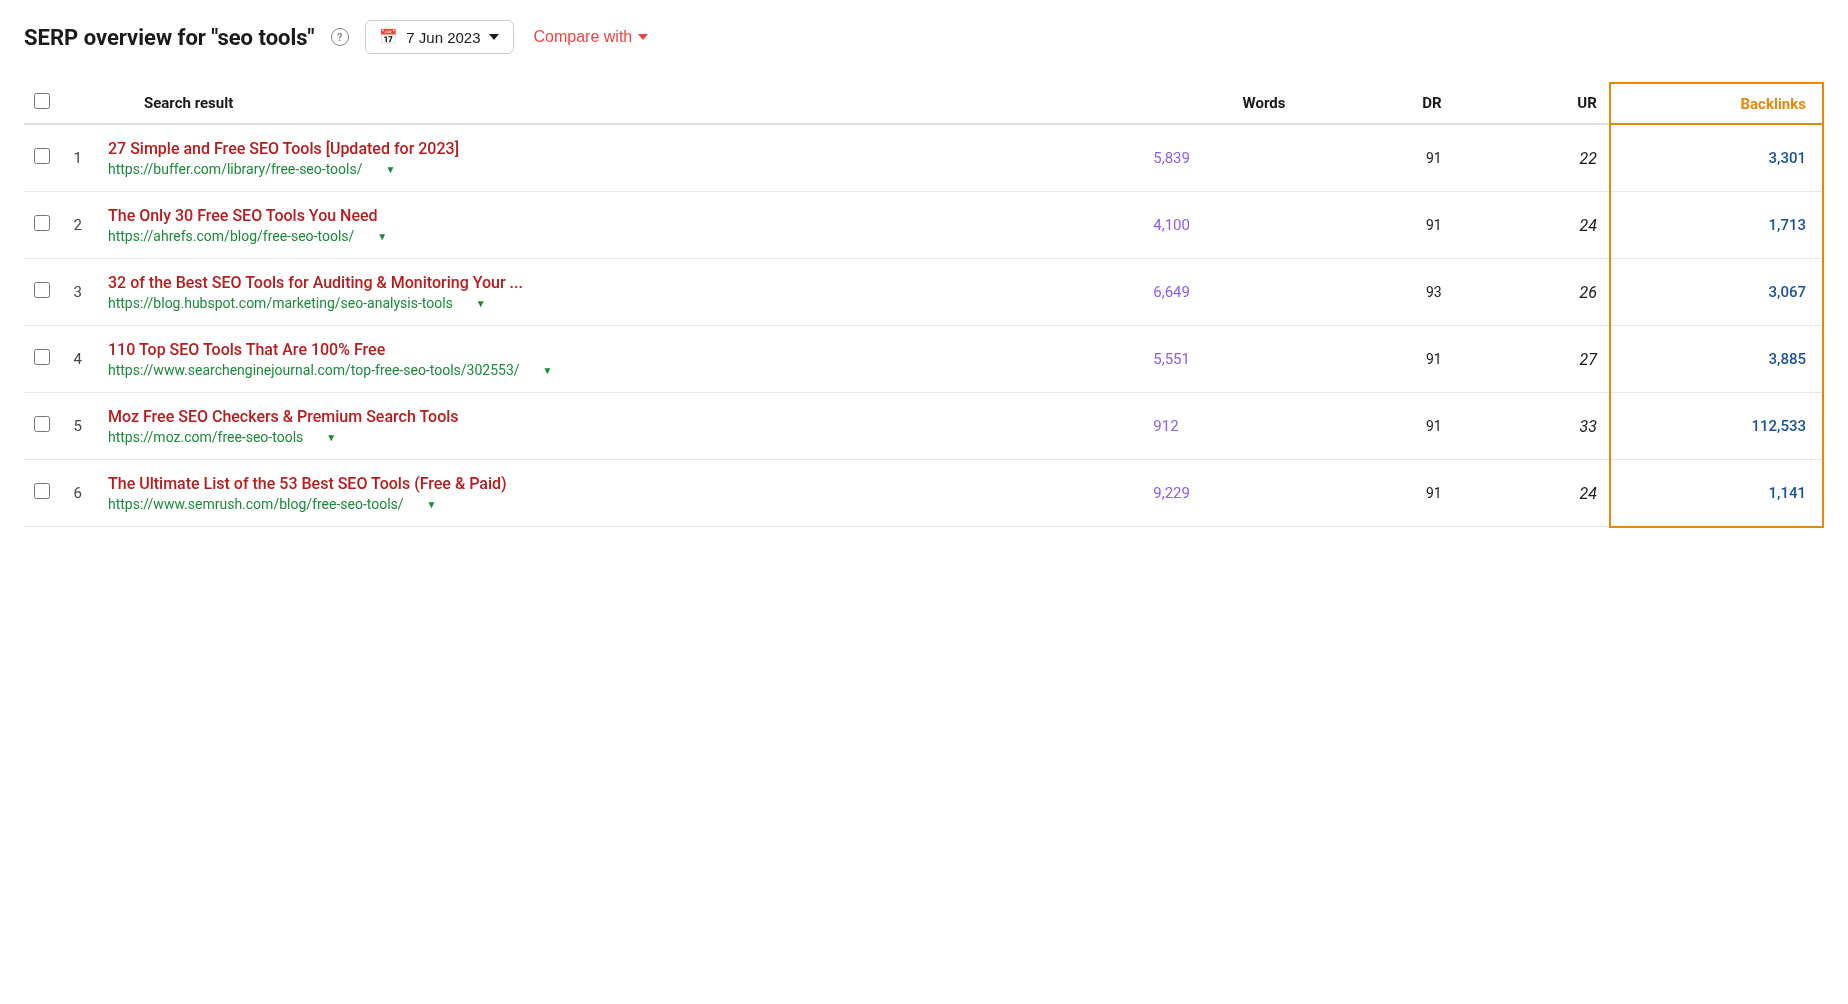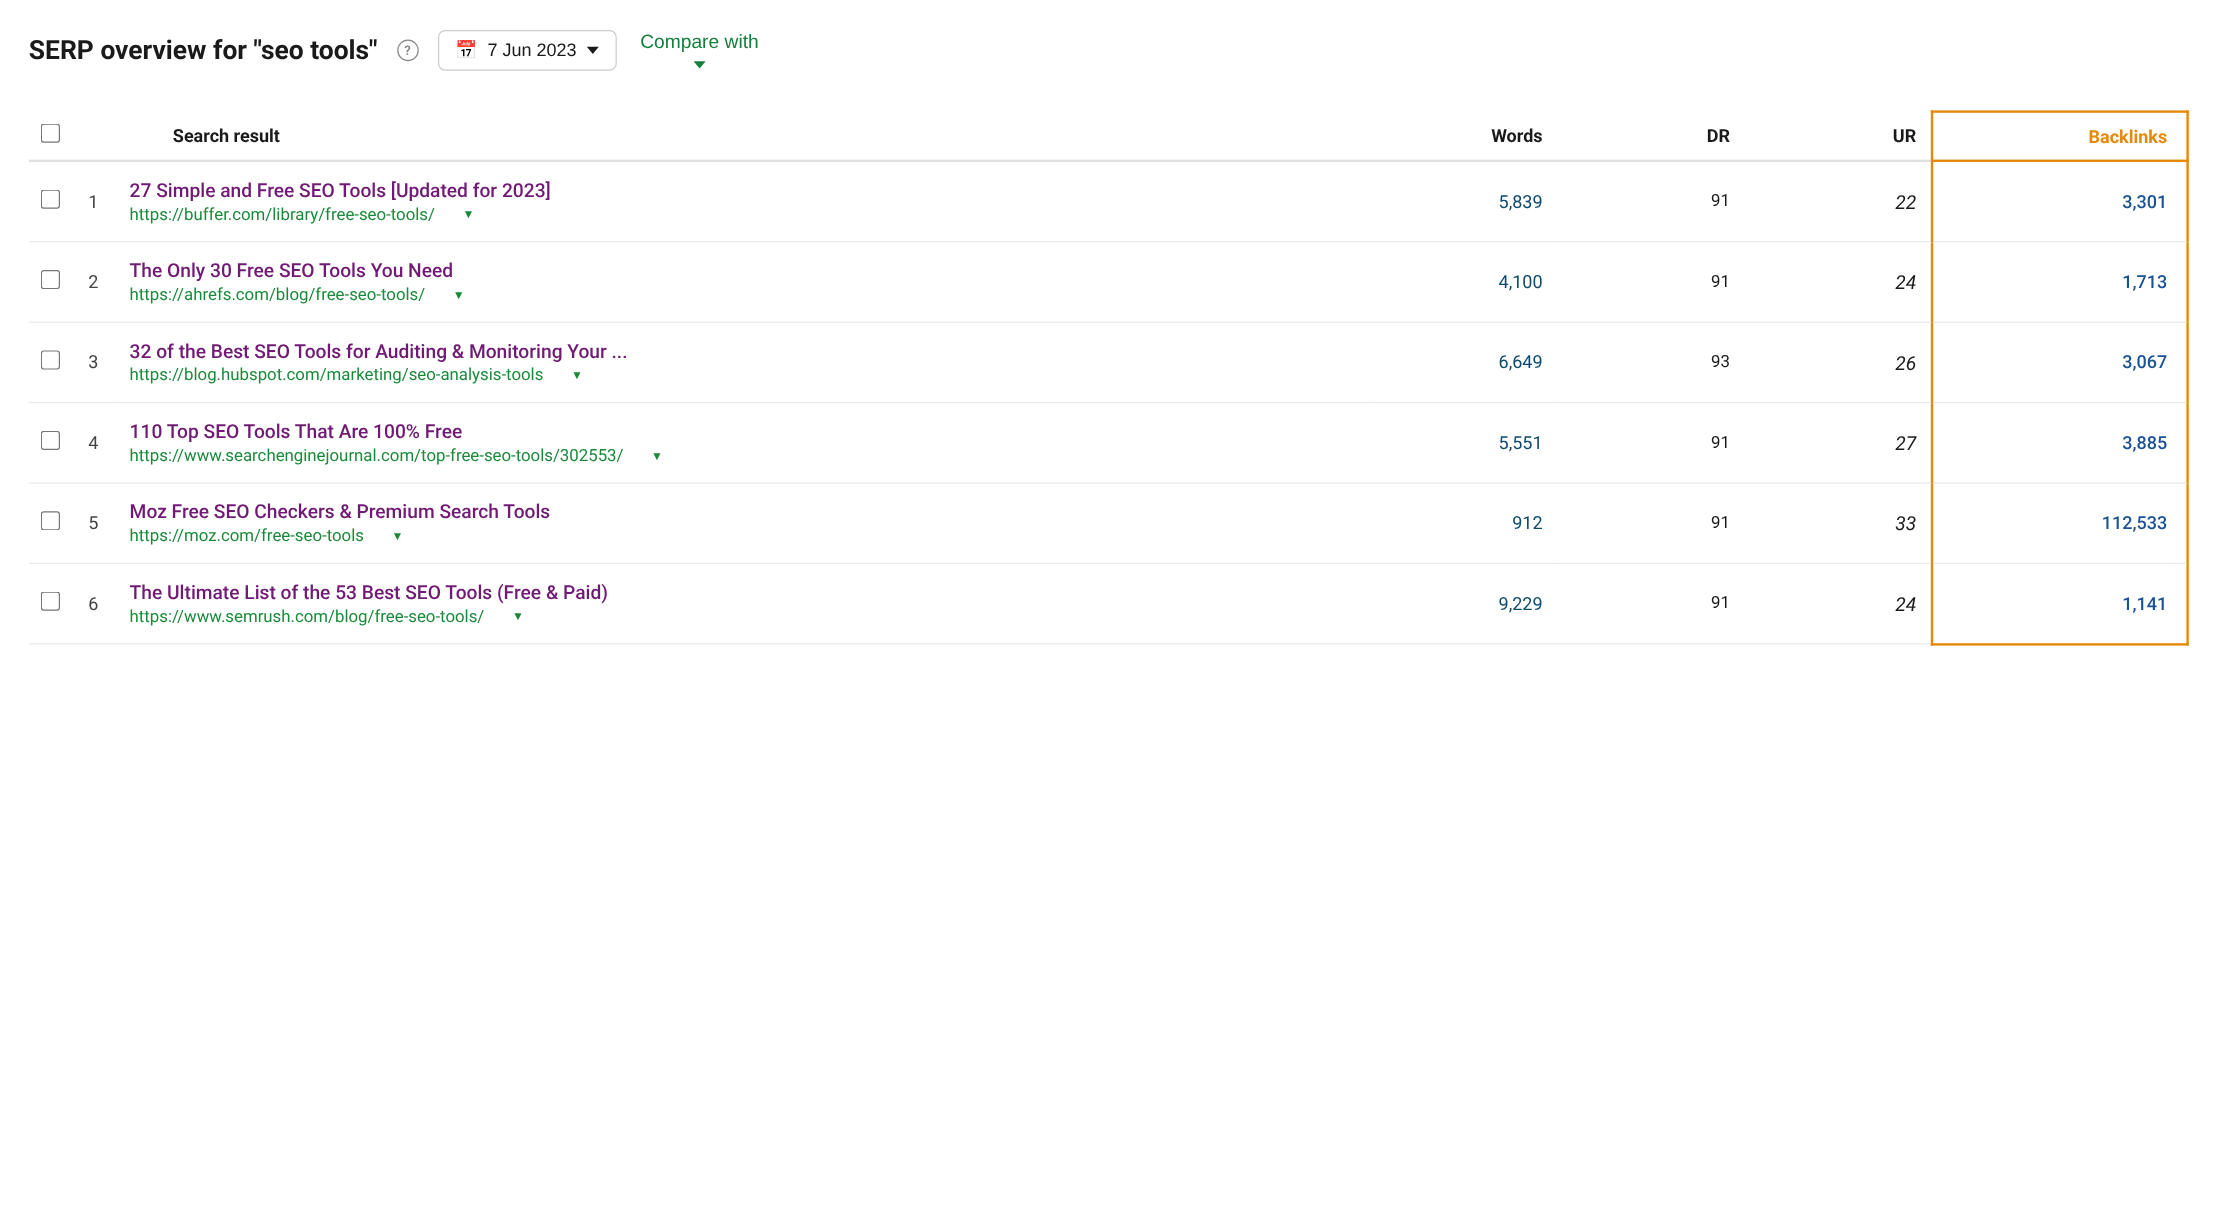--- a/index.html
+++ b/index.html
@@ -68,24 +68,23 @@
     }
 
     .compare-btn {
       display: flex;
       align-items: center;
       gap: 6px;
       border: none;
       background: none;
       cursor: pointer;
       font-size: 16px;
-      color: #15803d;
+      color: #ef4444;
       font-weight: 500;
       padding: 7px 4px;
-      flex-direction: column;
     }
 
     .table-wrapper {
       width: 100%;
     }
 
     table {
       width: 100%;
       border-collapse: collapse;
     }
@@ -136,21 +135,21 @@
       font-size: 15px;
       vertical-align: middle;
       padding-right: 14px;
     }
 
     .col-content {
       text-align: left;
     }
 
     .result-title {
-      color: #701a75;
+      color: #b91c1c;
       font-size: 16px;
       font-weight: 500;
       text-decoration: none;
       display: block;
       margin-bottom: 3px;
       cursor: pointer;
     }
 
     .result-url-row {
       display: flex;
@@ -159,22 +158,21 @@
     }
 
     .result-url {
       color: #1a8a3a;
       font-size: 14px;
       text-decoration: none;
       cursor: pointer;
     }
 
     .col-words {
-      text-align: right;
-      color: #0c4a6e;
+      color: #8b5cf6;
       font-size: 15px;
       vertical-align: middle;
       padding-right: 12px;
     }
 
     .col-dr {
       text-align: right;
       color: #1a1a1a;
       font-size: 14px;
       vertical-align: middle;

